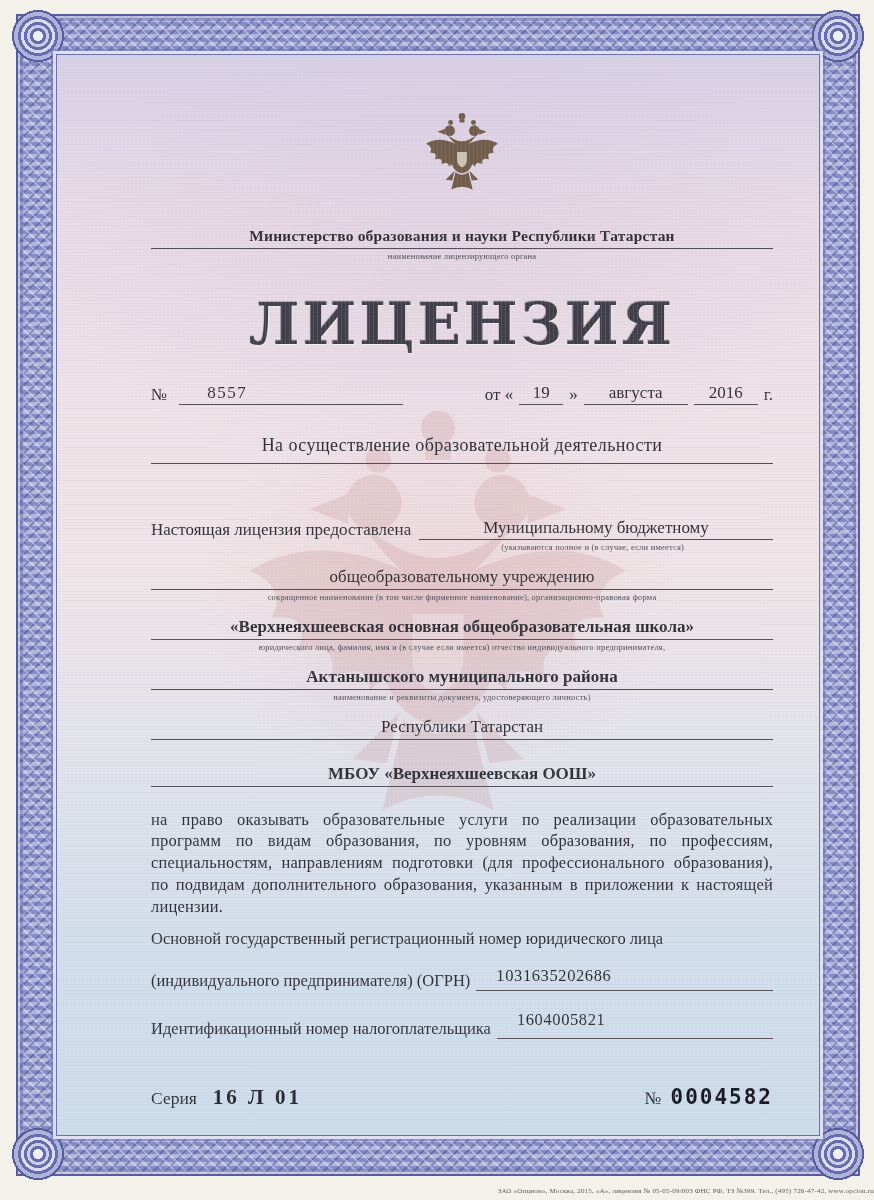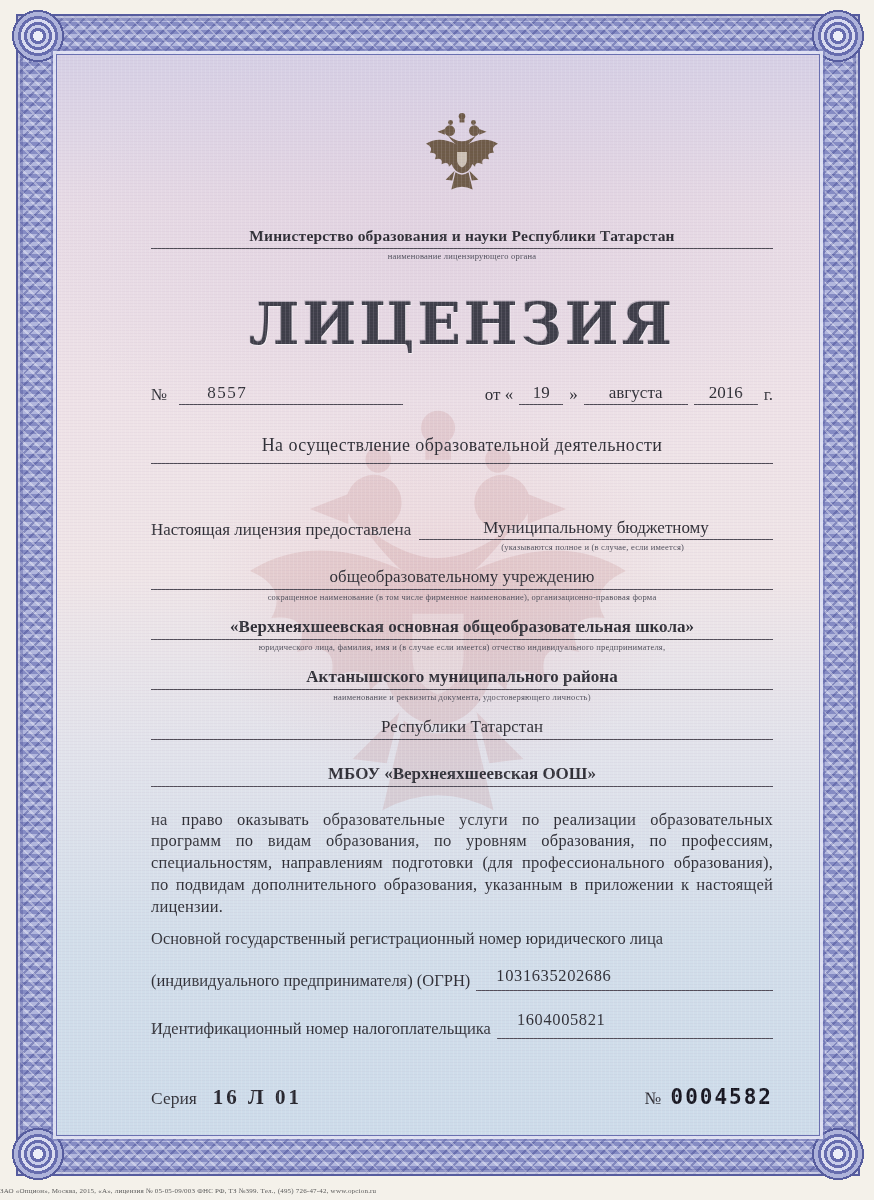--- a/index.html
+++ b/index.html
@@ -99,21 +99,21 @@
   .flex-field.inn{margin-top:26px;}
   .flex-field.inn .value{bottom:8px;}
   
   .series-row{display:flex;align-items:baseline;margin-top:46px;font-size:17.5px;}
   .series-value{margin-left:16px;font-size:21px;font-weight:600;letter-spacing:3px;color:#26262e;}
   .serial-group{margin-left:auto;display:flex;align-items:baseline;column-gap:9px;}
   .serial-value{
     font-family:"DejaVu Sans Mono","Liberation Mono",monospace;
     font-weight:bold;font-size:21px;letter-spacing:2px;color:#15151f;
   }
-  .imprint{position:absolute;left:0;right:12px;bottom:5px;text-align:left;font-size:7px;color:#5a5a5a;letter-spacing:0.2px;}
+  .imprint{position:absolute;left:0;right:0;bottom:5px;text-align:right;font-size:7px;color:#5a5a5a;letter-spacing:0.2px;}
 </style>
 </head>
 <body>
 
 <div class="page">
 
   <svg width="0" height="0" style="position:absolute" aria-hidden="true">
     <symbol id="dbl-eagle" viewBox="0 0 100 110">
       <circle cx="50" cy="6.5" r="4"></circle>
       <rect x="47" y="10" width="6" height="4"></rect>

